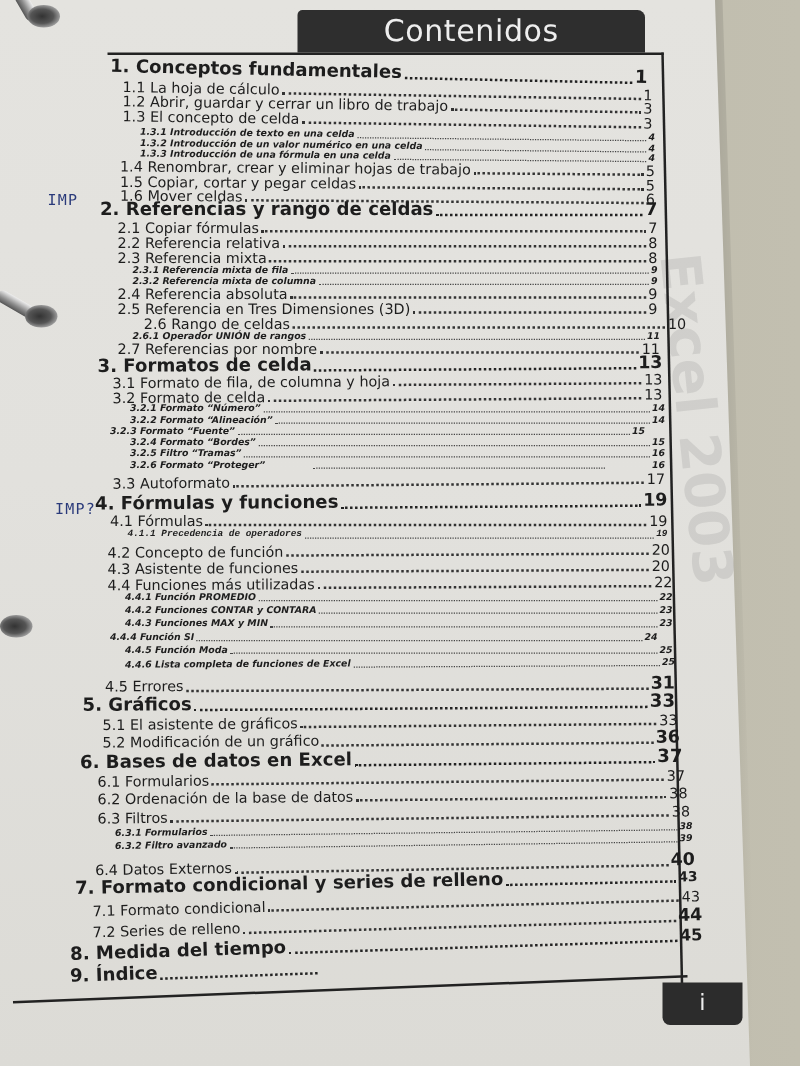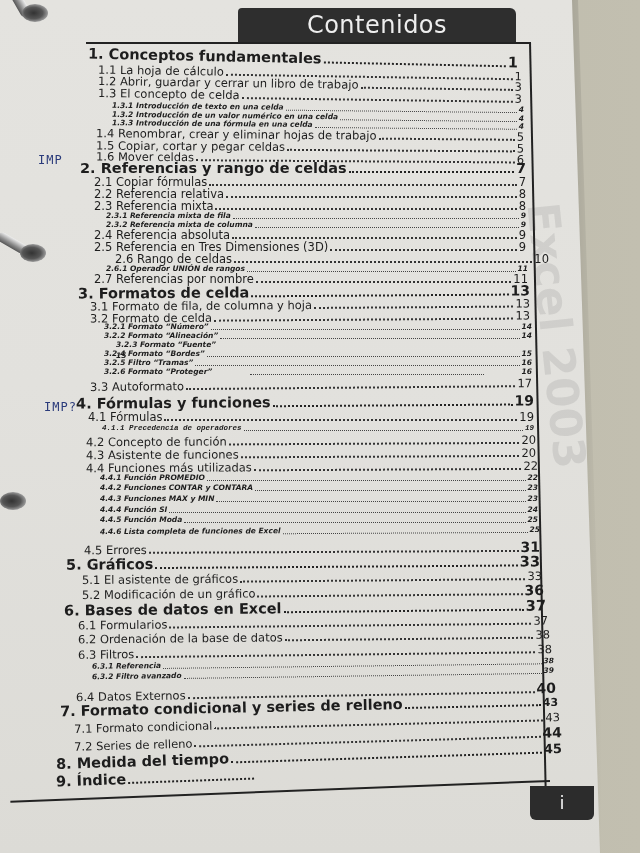--- a/index.html
+++ b/index.html
@@ -222,21 +222,21 @@
   <div class="row lvl3" style="left:104px;top:322px;width:428px;">
       <span class="t">3.2.1 Formato “Número”</span>
       <span class="d"></span>
       <span class="p">14</span>
     </div>
   <div class="row lvl3" style="left:104px;top:331px;width:428px;">
       <span class="t">3.2.2 Formato “Alineación”</span>
       <span class="d"></span>
       <span class="p">14</span>
     </div>
-  <div class="row lvl3" style="left:116px;top:340px;width:428px;flex-direction:column;">
+  <div class="row lvl3" style="left:88px;top:340px;width:428px;">
       <span class="t">3.2.3 Formato “Fuente”</span>
       <span class="d"></span>
       <span class="p">15</span>
     </div>
   <div class="row lvl3" style="left:104px;top:349px;width:428px;">
       <span class="t">3.2.4 Formato “Bordes”</span>
       <span class="d"></span>
       <span class="p">15</span>
     </div>
   <div class="row lvl3" style="left:104px;top:358px;width:428px;">
@@ -293,21 +293,21 @@
   <div class="row lvl3" style="left:100px;top:483px;width:438px;">
       <span class="t">4.4.2 Funciones CONTAR y CONTARA</span>
       <span class="d"></span>
       <span class="p">23</span>
     </div>
   <div class="row lvl3" style="left:100px;top:494px;width:438px;">
       <span class="t">4.4.3 Funciones MAX y MIN</span>
       <span class="d"></span>
       <span class="p">23</span>
     </div>
-  <div class="row lvl3" style="left:100px;top:505px;width:438px;">
+  <div class="row lvl3" style="left:88px;top:505px;width:438px;">
       <span class="t">4.4.4 Función SI</span>
       <span class="d"></span>
       <span class="p">24</span>
     </div>
   <div class="row lvl3" style="left:100px;top:515px;width:438px;">
       <span class="t">4.4.5 Función Moda</span>
       <span class="d"></span>
       <span class="p">25</span>
     </div>
   <div class="row lvl3" style="left:100px;top:526px;width:440px;transform:rotate(-0.3deg);">
@@ -351,21 +351,21 @@
       <span class="t">6.2 Ordenación de la base de datos</span>
       <span class="d"></span>
       <span class="p">38</span>
     </div>
   <div class="row lvl2" style="left:78px;top:645px;width:474px;transform:rotate(-0.7deg);">
       <span class="t">6.3 Filtros</span>
       <span class="d"></span>
       <span class="p">38</span>
     </div>
   <div class="row lvl3" style="left:92px;top:659px;width:462px;transform:rotate(-0.7deg);">
-      <span class="t">6.3.1 Referencia</span>
+      <span class="t">6.3.1 Formularios</span>
       <span class="d"></span>
       <span class="p">38</span>
     </div>
   <div class="row lvl3" style="left:92px;top:669px;width:462px;transform:rotate(-0.8deg);">
       <span class="t">6.3.2 Filtro avanzado</span>
       <span class="d"></span>
       <span class="p">39</span>
     </div>
   <div class="row lvl2" style="left:76px;top:684px;width:480px;transform:rotate(-1deg);">
       <span class="t">6.4 Datos Externos</span>

